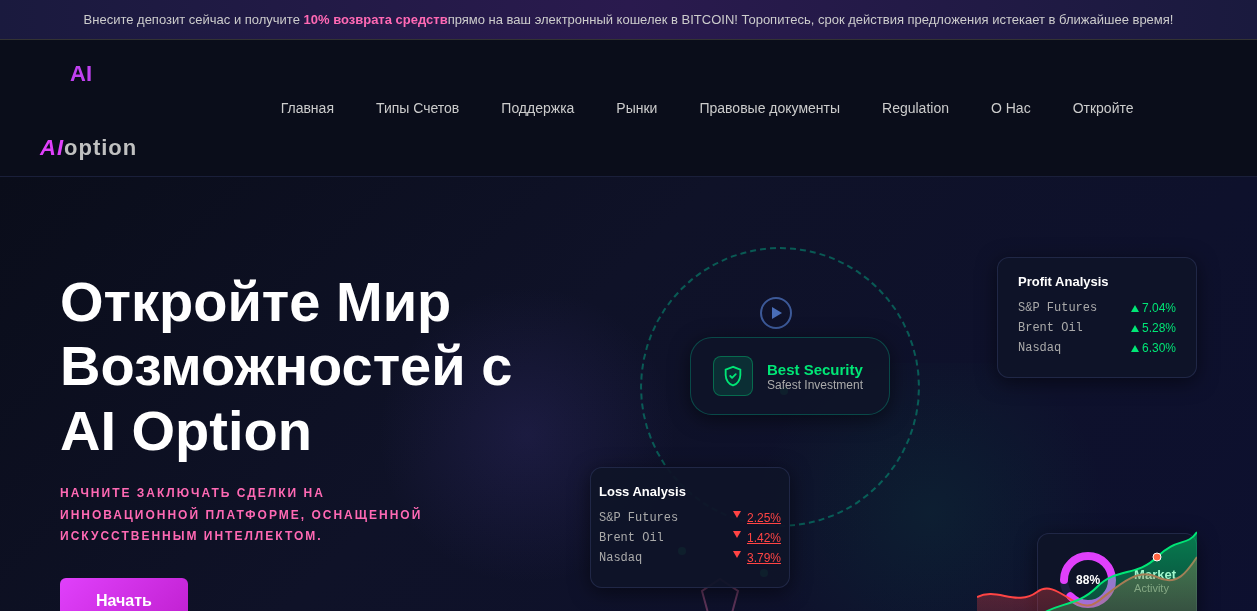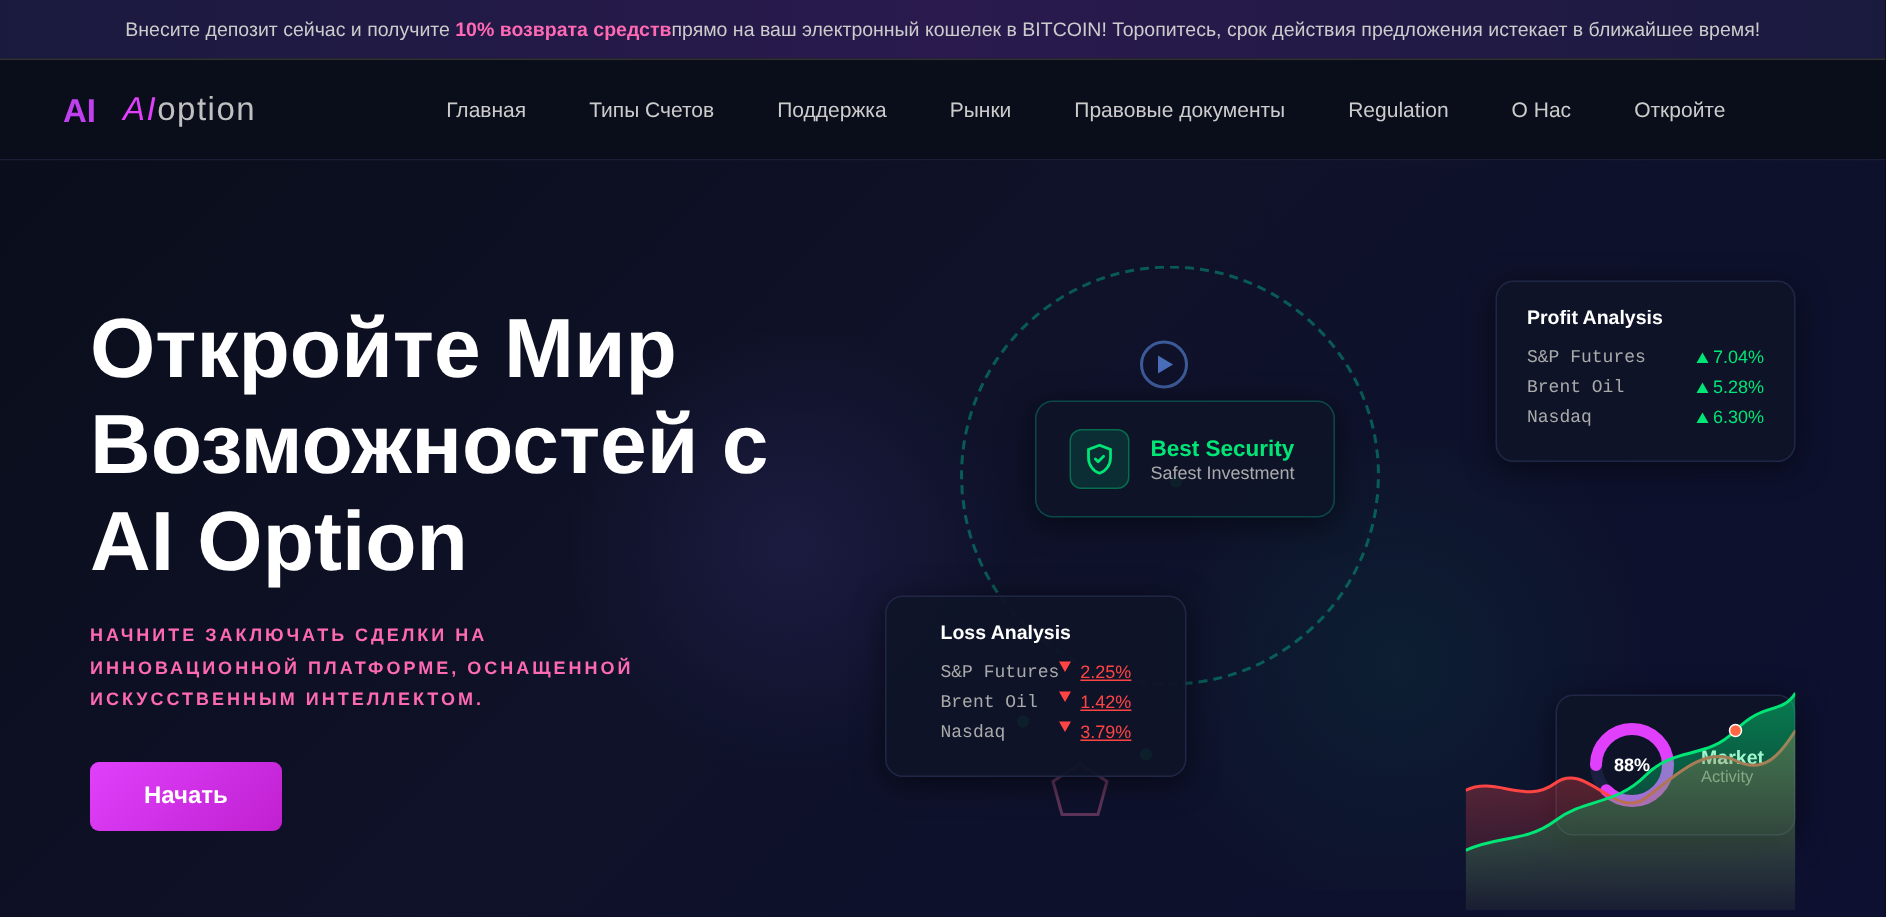--- a/index.html
+++ b/index.html
@@ -30,31 +30,33 @@
       display: flex;
       align-items: center;
       padding: 15px 40px;
       background: #0a0d1a;
       border-bottom: 1px solid #1a1f3a;
     }
     .logo {
       display: flex;
       align-items: center;
       margin-right: 60px;
+      flex-direction: column;
     }
     .logo-icon {
       width: 36px;
       height: 36px;
       margin-right: 6px;
     }
     .logo-text {
       font-size: 22px;
-      font-weight: normal;
+      font-weight: bold;
       color: #fff;
       letter-spacing: 1px;
+      margin-top: 44px;
     }
     .logo-text span {
       color: #c0c0c0;
     }
     .nav-links {
       display: flex;
       gap: 42px;
       flex: 1;
       justify-content: center;
     }
@@ -192,21 +194,21 @@
       border-radius: 50%;
     }
 
     
     .security-widget {
       position: absolute;
       top: 120px;
       left: 130px;
       background: rgba(15,20,40,0.95);
       border: 1px solid rgba(0,200,150,0.3);
-      border-radius: 12px;
+      border-radius: 22px;
       padding: 18px 22px;
       display: flex;
       align-items: center;
       gap: 14px;
       min-width: 200px;
       box-shadow: 0 4px 20px rgba(0,0,0,0.5);
     }
     .security-icon {
       width: 40px;
       height: 40px;
@@ -229,21 +231,21 @@
     }
 
     
     .loss-widget {
       position: absolute;
       top: 250px;
       left: 30px;
       background: rgba(15,20,40,0.95);
       border: 1px solid rgba(50,60,100,0.5);
       border-radius: 12px;
-      padding: 16px 36px;
+      padding: 16px 8px;
       min-width: 200px;
       box-shadow: 0 4px 20px rgba(0,0,0,0.5);
     }
     .loss-widget .widget-title {
       font-size: 13px;
       font-weight: 700;
       color: #fff;
       margin-bottom: 12px;
     }
     .widget-row {

